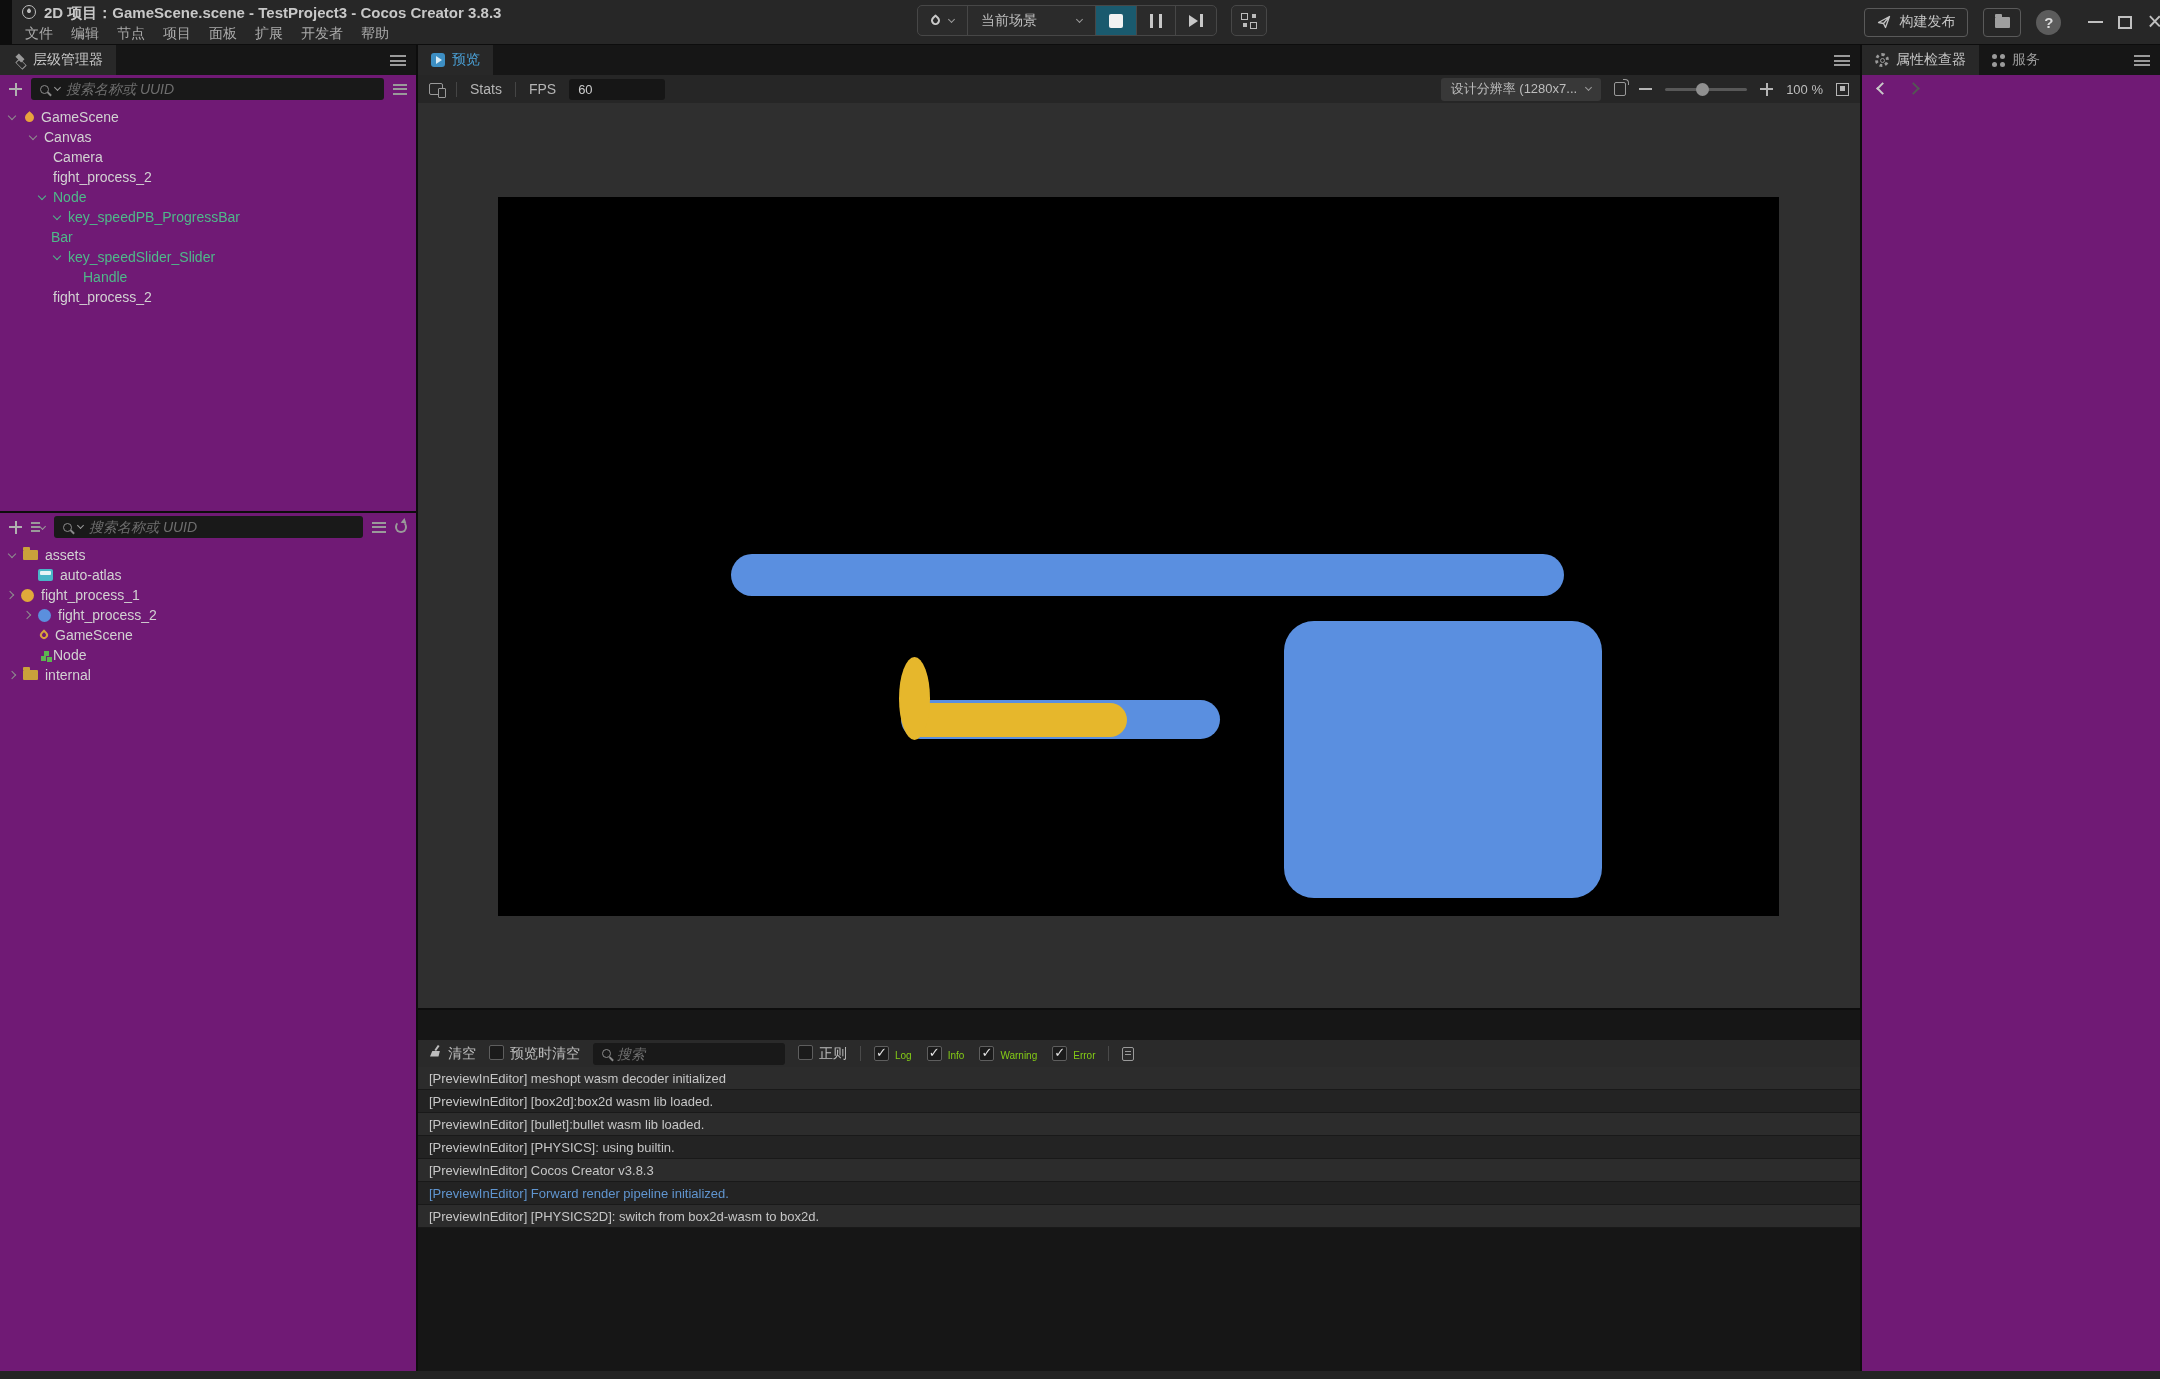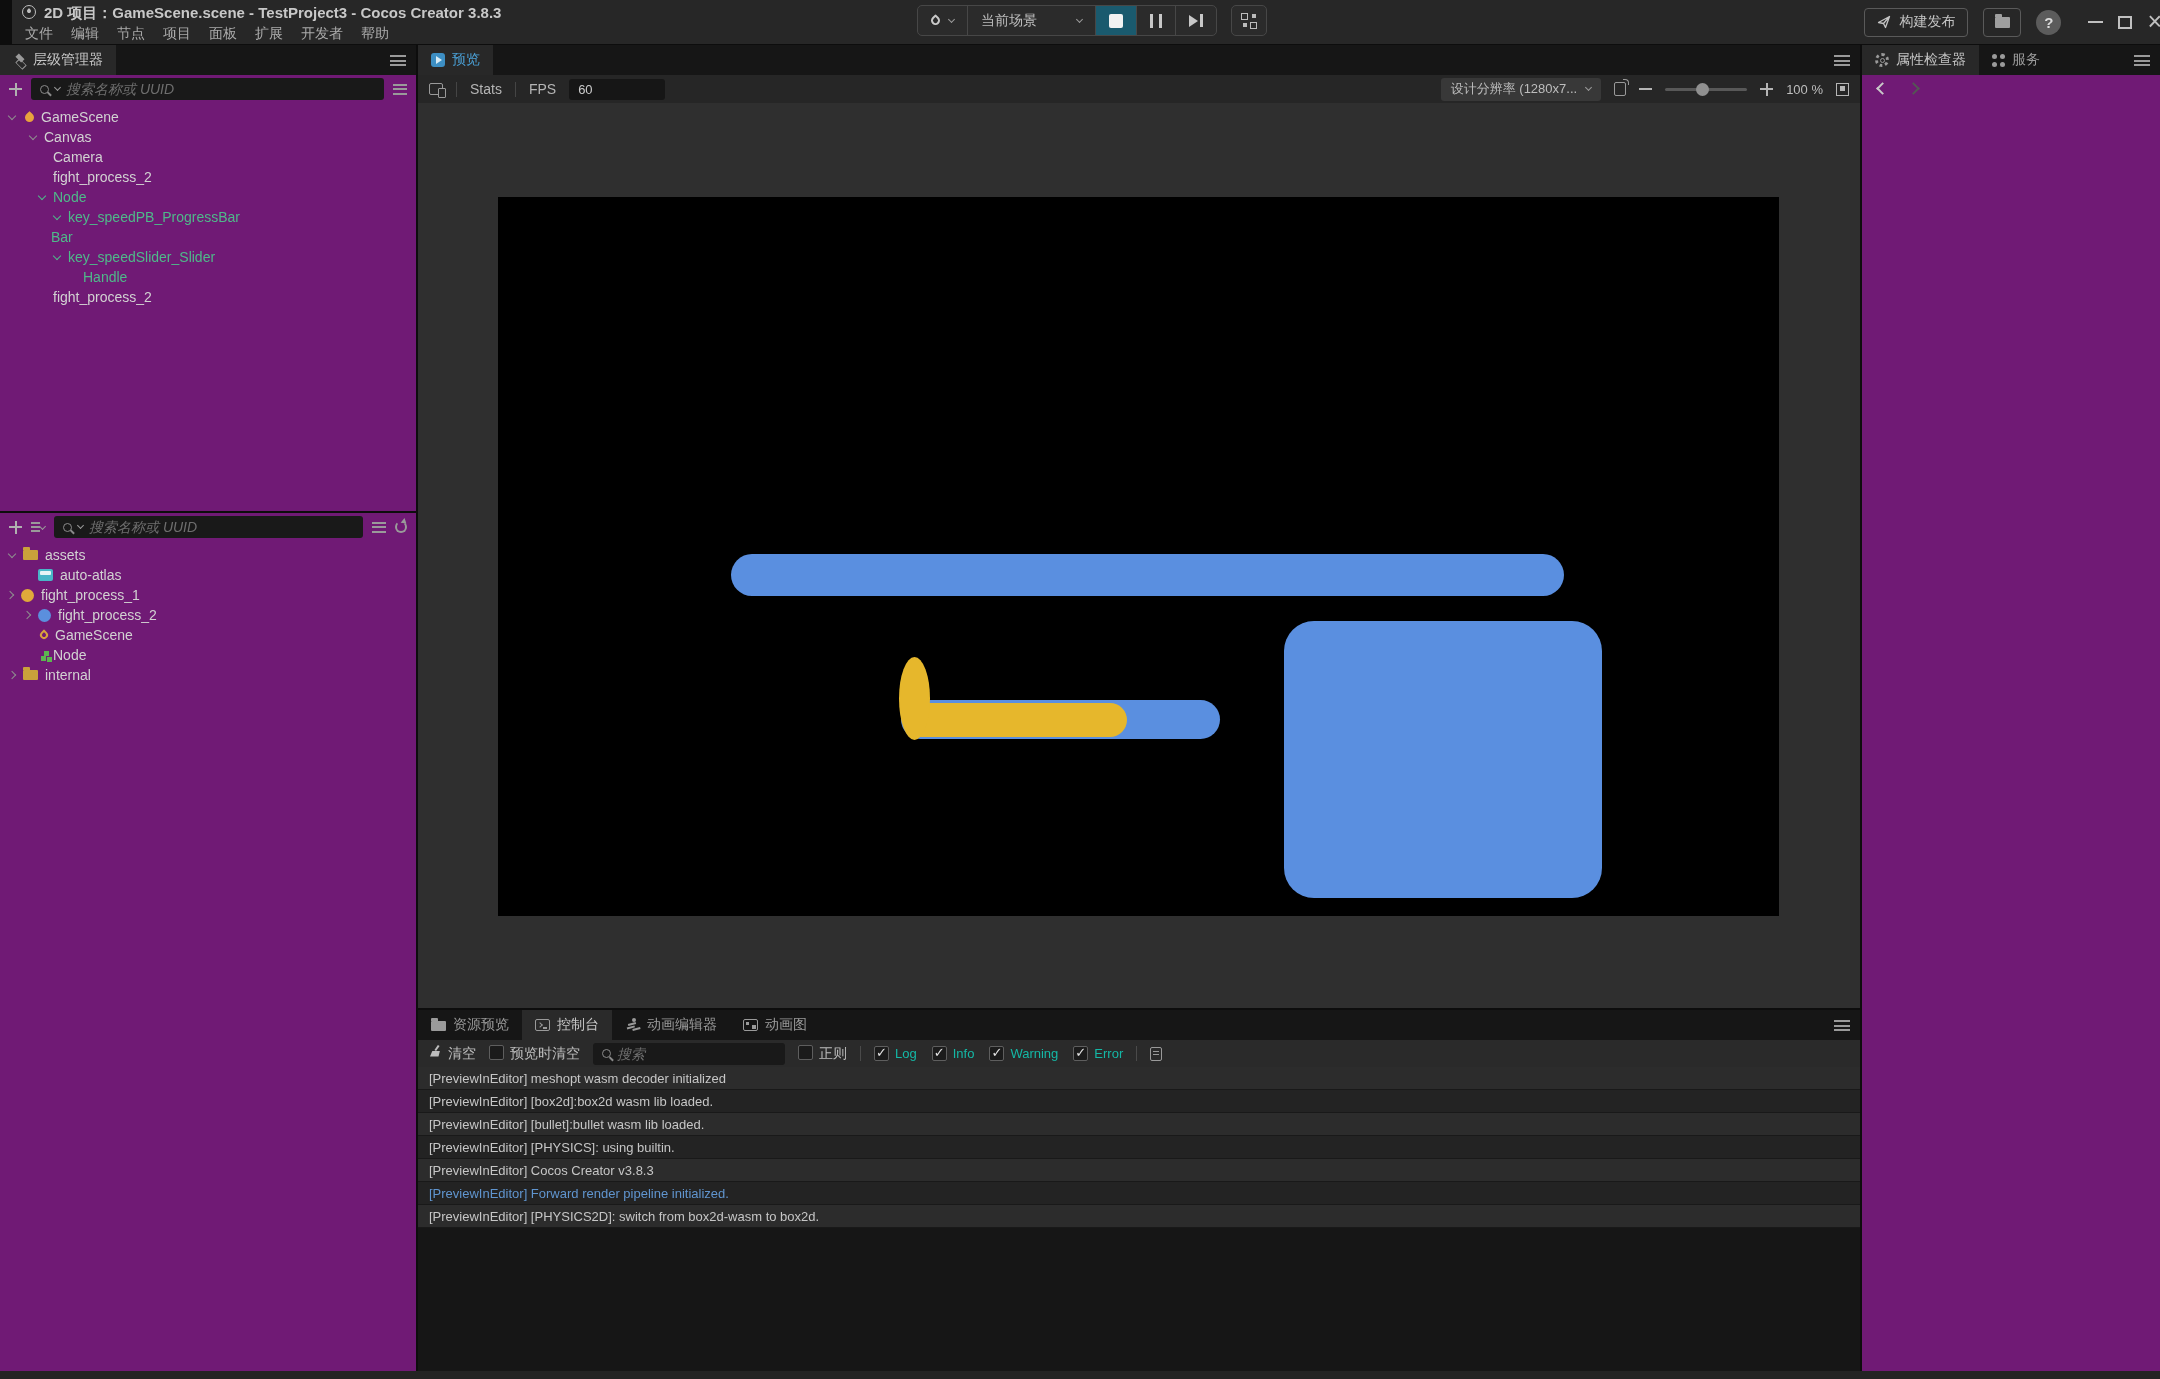--- a/index.html
+++ b/index.html
@@ -139,21 +139,21 @@
   .ctoolbar{position:absolute;left:0;top:30px;width:100%;height:27px;background:#2a2a2a;display:flex;align-items:center;gap:13px;padding:0 11px}
   .tool-btn{display:flex;align-items:flex-start;gap:6px;color:#bdbdbd;font-size:14px;white-space:nowrap}
   .broom-icon{position:relative;width:13px;height:13px}
   .broom-icon::before{content:'';position:absolute;left:7px;top:0;width:2px;height:6px;background:#bdbdbd;transform:rotate(35deg)}
   .broom-icon::after{content:'';position:absolute;left:1px;top:6px;width:10px;height:6px;background:#bdbdbd;clip-path:polygon(0 100%,25% 0,100% 0,85% 100%)}
   .cb{flex:none;width:15px;height:15px;border:1px solid #5e5e5e;background:#1b1b1b;border-radius:2px;position:relative}
   .filter.checked .cb::after{content:'\2713';position:absolute;left:1px;top:-2px;font-size:13px;color:#e4e4e4}
   .csearch{flex:none;width:192px}
   .cdivider{width:1px;height:15px;background:#4a4a4a}
   .filters{display:flex;gap:15px;align-items:center}
-  .filter{display:flex;gap:6px;align-items:flex-start;color:#14b8a6;font-size:13px}
+  .filter{display:flex;gap:6px;align-items:flex-end;color:#84cc16;font-size:10px}
   .doc-icon{width:12px;height:14px;border:1.5px solid #9a9a9a;border-radius:2px;position:relative}
   .doc-icon::after{content:'';position:absolute;left:1.5px;top:3px;width:6px;height:1.5px;background:#9a9a9a;box-shadow:0 3px 0 #9a9a9a}
   .cmessages{position:absolute;left:0;top:57px;width:100%}
   .crow{height:23px;display:flex;align-items:center;padding:0 11px;background:#2c2c2c;border-bottom:1px solid #191919;font-size:13px;color:#c6c6c6;white-space:nowrap}
   .crow.alt{background:#232323}
   .crow.color-blue{color:var(--console-link-blue,#6095cf)}
   
   .gear-icon{width:14px;height:14px;border-radius:50%;border:3px dotted #9a9a9a;position:relative}
   .gear-icon::after{content:'';position:absolute;inset:1.5px;border:1.5px solid #9a9a9a;border-radius:50%}
   .dots-icon{position:relative;width:13px;height:13px}
@@ -391,40 +391,20 @@
       <div class="gv-bar"></div>
       <div class="gv-track"></div>
       <div class="gv-fill"></div>
       <div class="gv-handle"></div>
       <div class="gv-square"></div>
     </div>
   </div>
 </div>
 
 <div id="consolep" class="panel">
-  <div class="tabstrip">
-
-    <span class="burger"></span>
-  <div class="tab btab icon-folder-tab">
-        <span class="btab-icon"></span>
-        <span>资源预览</span>
-      </div>
-      <div class="tab btab active icon-terminal">
-        <span class="btab-icon"></span>
-        <span>控制台</span>
-      </div>
-      <div class="tab btab icon-runner">
-        <span class="btab-icon"></span>
-        <span>动画编辑器</span>
-      </div>
-      <div class="tab btab icon-graph">
-        <span class="btab-icon"></span>
-        <span>动画图</span>
-      </div>
-    </div>
   <div class="ctoolbar">
     <div class="tool-btn">
       <span class="broom-icon"></span>
       <span>清空</span>
     </div>
     <div class="tool-btn">
       <span class="cb"></span>
       <span>预览时清空</span>
     </div>
     <div class="search csearch">

